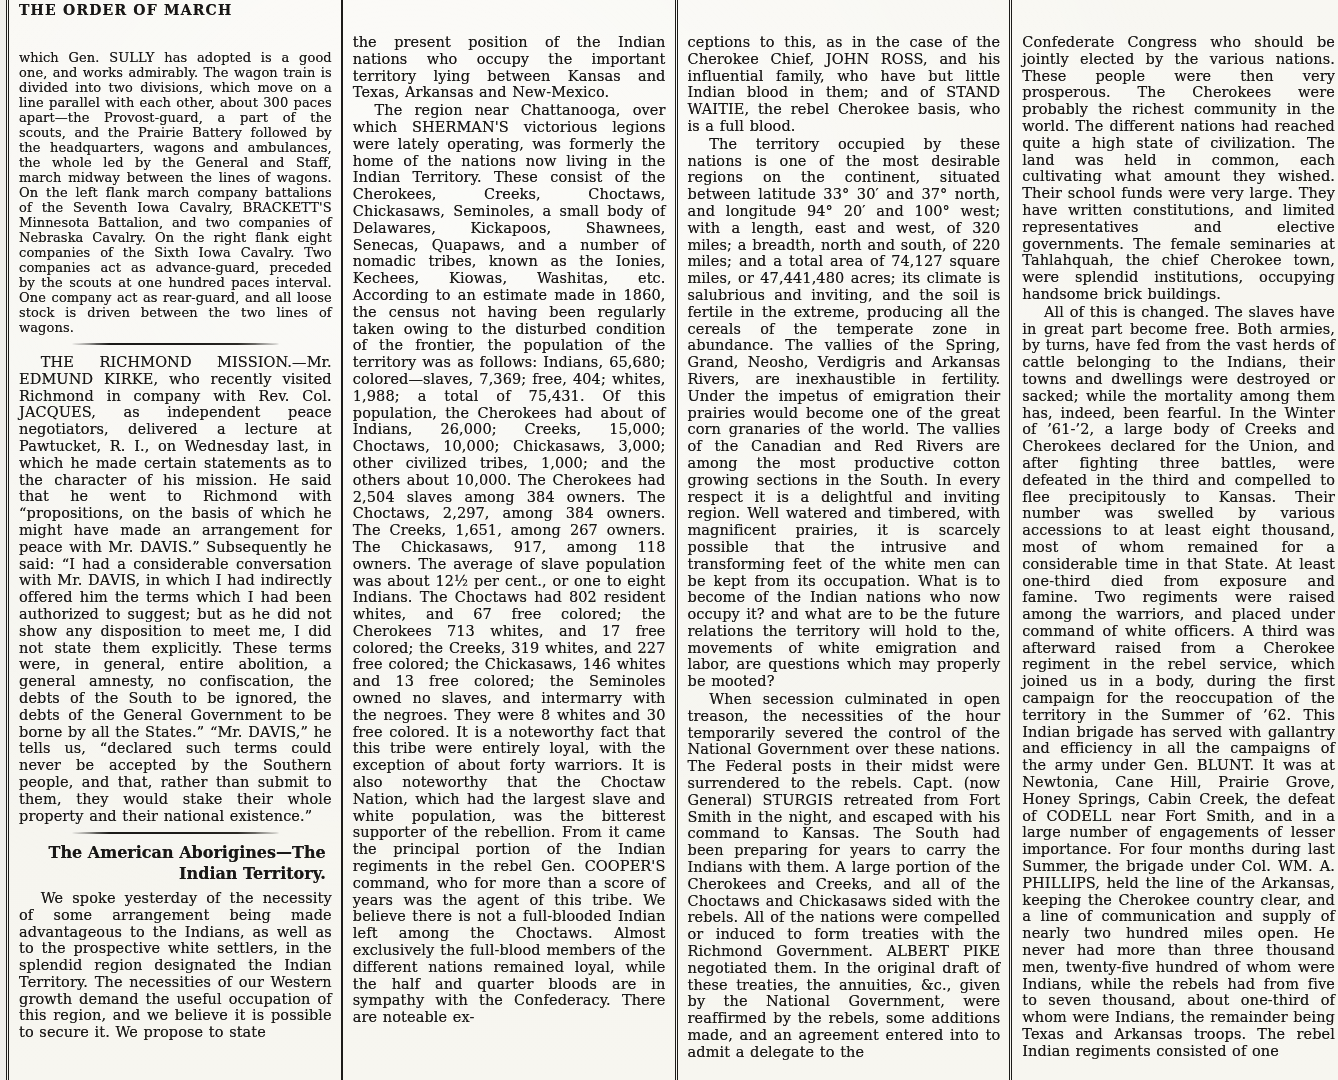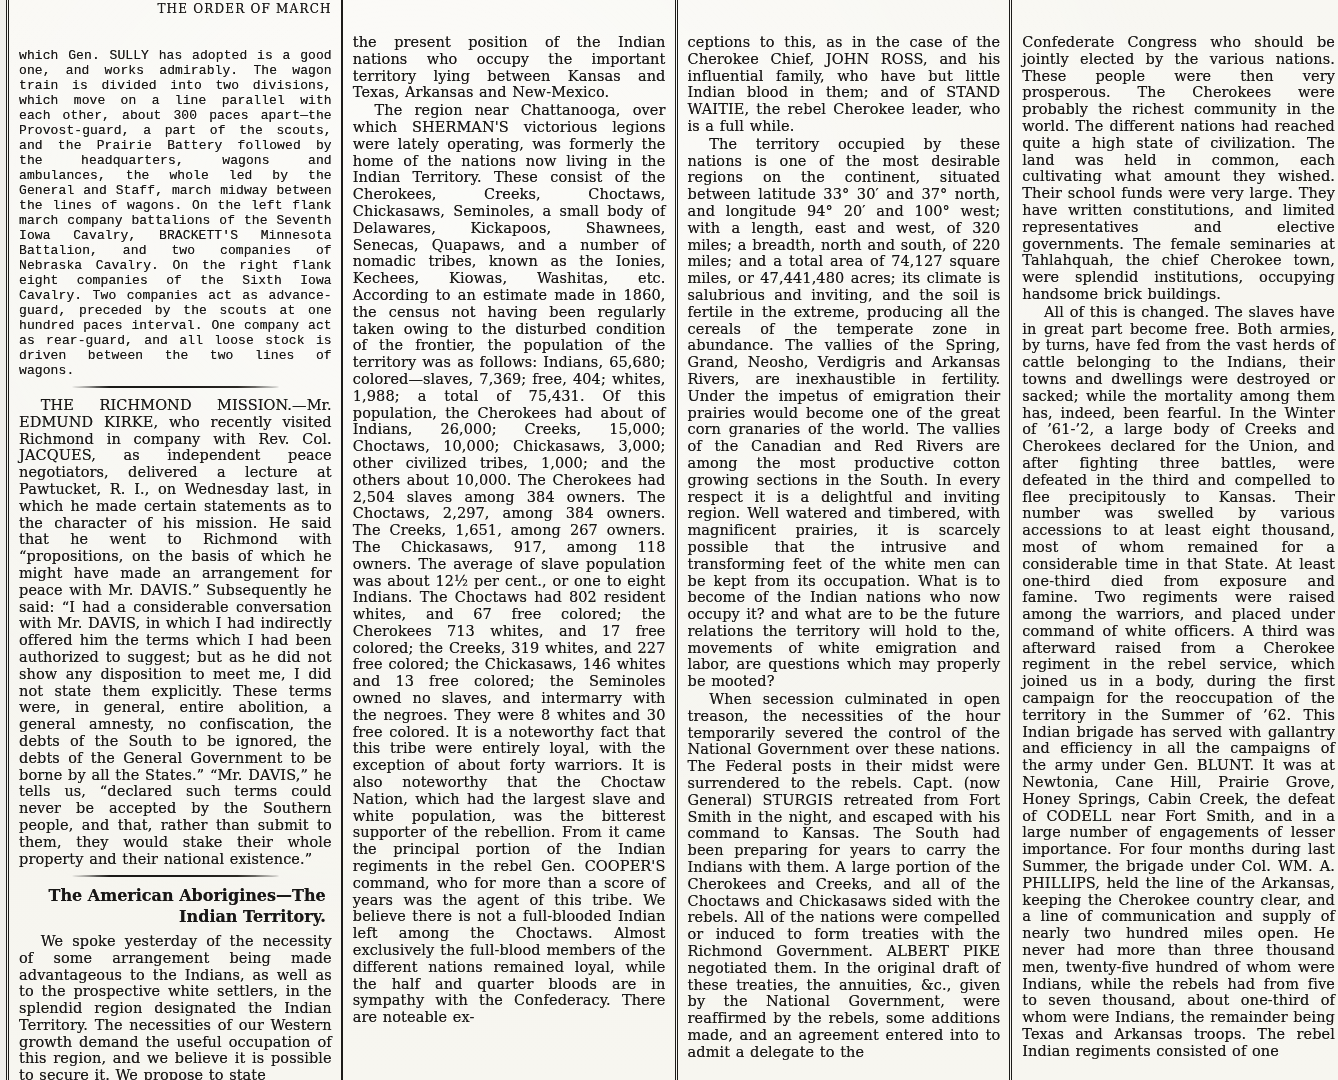--- a/index.html
+++ b/index.html
@@ -42,33 +42,32 @@
     hyphens: none;
     word-spacing: 0.06em;
     text-shadow: 0 0 0.6px rgba(25,22,20,0.65);
   }
   p.noindent { text-indent: 0; margin-top: 32px; }
 
   .small-type {
     font-size: 13px;
     line-height: 15px;
     letter-spacing: 0.1px;
-    font-family: Liberation Mono, monospace;
   }
   .editorial-type {
     font-size: 14.5px;
     line-height: 16.8px;
     letter-spacing: 0.1px;
   }
 
   .kicker {
     margin: 0 0 3px 0;
-    font-size: 12px;
-    font-weight: normal;
-    text-align: right;
+    font-size: 14px;
+    font-weight: bold;
+    text-align: left;
     letter-spacing: 1.2px;
     text-shadow: 0 0 0.6px rgba(25,22,20,0.7);
   }
   .headline {
     margin: 4px 6px 5px 6px;
     font-size: 16px;
     line-height: 1.3;
     font-weight: bold;
     text-align: right;
     text-shadow: 0 0 0.6px rgba(25,22,20,0.7);
@@ -95,21 +94,21 @@
     <h1 class="headline">The American Aborigines—The Indian Territory.</h1>
     <p class="editorial-type">We spoke yesterday of the necessity of some arrangement being made advantageous to the Indians, as well as to the prospective white settlers, in the splendid region designated the Indian Territory. The necessities of our Western growth demand the useful occupation of this region, and we believe it is possible to secure it. We propose to state</p>
   </div>
 
   <div class="col first-rule">
     <p class="editorial-type noindent">the present position of the Indian nations who occupy the important territory lying between Kansas and Texas, Arkansas and New-Mexico.</p>
     <p class="editorial-type">The region near Chattanooga, over which SHERMAN'S victorious legions were lately operating, was formerly the home of the nations now living in the Indian Territory. These consist of the Cherokees, Creeks, Choctaws, Chickasaws, Seminoles, a small body of Delawares, Kickapoos, Shawnees, Senecas, Quapaws, and a number of nomadic tribes, known as the Ionies, Kechees, Kiowas, Washitas, etc. According to an estimate made in 1860, the census not having been regularly taken owing to the disturbed condition of the frontier, the population of the territory was as follows: Indians, 65,680; colored—slaves, 7,369; free, 404; whites, 1,988; a total of 75,431. Of this population, the Cherokees had about of Indians, 26,000; Creeks, 15,000; Choctaws, 10,000; Chickasaws, 3,000; other civilized tribes, 1,000; and the others about 10,000. The Cherokees had 2,504 slaves among 384 owners. The Choctaws, 2,297, among 384 owners. The Creeks, 1,651, among 267 owners. The Chickasaws, 917, among 118 owners. The average of slave population was about 12½ per cent., or one to eight Indians. The Choctaws had 802 resident whites, and 67 free colored; the Cherokees 713 whites, and 17 free colored; the Creeks, 319 whites, and 227 free colored; the Chickasaws, 146 whites and 13 free colored; the Seminoles owned no slaves, and intermarry with the negroes. They were 8 whites and 30 free colored. It is a noteworthy fact that this tribe were entirely loyal, with the exception of about forty warriors. It is also noteworthy that the Choctaw Nation, which had the largest slave and white population, was the bitterest supporter of the rebellion. From it came the principal portion of the Indian regiments in the rebel Gen. COOPER'S command, who for more than a score of years was the agent of this tribe. We believe there is not a full-blooded Indian left among the Choctaws. Almost exclusively the full-blood members of the different nations remained loyal, while the half and quarter bloods are in sympathy with the Confederacy. There are noteable ex-</p>
   </div>
 
   <div class="col">
-    <p class="editorial-type noindent">ceptions to this, as in the case of the Cherokee Chief, JOHN ROSS, and his influential family, who have but little Indian blood in them; and of STAND WAITIE, the rebel Cherokee leader, who is a full while.</p>
+    <p class="editorial-type noindent">ceptions to this, as in the case of the Cherokee Chief, JOHN ROSS, and his influential family, who have but little Indian blood in them; and of STAND WAITIE, the rebel Cherokee basis, who is a full blood.</p>
     <p class="editorial-type">The territory occupied by these nations is one of the most desirable regions on the continent, situated between latitude 33° 30′ and 37° north, and longitude 94° 20′ and 100° west; with a length, east and west, of 320 miles; a breadth, north and south, of 220 miles; and a total area of 74,127 square miles, or 47,441,480 acres; its climate is salubrious and inviting, and the soil is fertile in the extreme, producing all the cereals of the temperate zone in abundance. The vallies of the Spring, Grand, Neosho, Verdigris and Arkansas Rivers, are inexhaustible in fertility. Under the impetus of emigration their prairies would become one of the great corn granaries of the world. The vallies of the Canadian and Red Rivers are among the most productive cotton growing sections in the South. In every respect it is a delightful and inviting region. Well watered and timbered, with magnificent prairies, it is scarcely possible that the intrusive and transforming feet of the white men can be kept from its occupation. What is to become of the Indian nations who now occupy it? and what are to be the future relations the territory will hold to the, movements of white emigration and labor, are questions which may properly be mooted?</p>
     <p class="editorial-type">When secession culminated in open treason, the necessities of the hour temporarily severed the control of the National Government over these nations. The Federal posts in their midst were surrendered to the rebels. Capt. (now General) STURGIS retreated from Fort Smith in the night, and escaped with his command to Kansas. The South had been preparing for years to carry the Indians with them. A large portion of the Cherokees and Creeks, and all of the Choctaws and Chickasaws sided with the rebels. All of the nations were compelled or induced to form treaties with the Richmond Government. ALBERT PIKE negotiated them. In the original draft of these treaties, the annuities, &amp;c., given by the National Government, were reaffirmed by the rebels, some additions made, and an agreement entered into to admit a delegate to the</p>
   </div>
 
   <div class="col">
     <p class="editorial-type noindent">Confederate Congress who should be jointly elected by the various nations. These people were then very prosperous. The Cherokees were probably the richest community in the world. The different nations had reached quite a high state of civilization. The land was held in common, each cultivating what amount they wished. Their school funds were very large. They have written constitutions, and limited representatives and elective governments. The female seminaries at Tahlahquah, the chief Cherokee town, were splendid institutions, occupying handsome brick buildings.</p>
     <p class="editorial-type">All of this is changed. The slaves have in great part become free. Both armies, by turns, have fed from the vast herds of cattle belonging to the Indians, their towns and dwellings were destroyed or sacked; while the mortality among them has, indeed, been fearful. In the Winter of ’61-’2, a large body of Creeks and Cherokees declared for the Union, and after fighting three battles, were defeated in the third and compelled to flee precipitously to Kansas. Their number was swelled by various accessions to at least eight thousand, most of whom remained for a considerable time in that State. At least one-third died from exposure and famine. Two regiments were raised among the warriors, and placed under command of white officers. A third was afterward raised from a Cherokee regiment in the rebel service, which joined us in a body, during the first campaign for the reoccupation of the territory in the Summer of ’62. This Indian brigade has served with gallantry and efficiency in all the campaigns of the army under Gen. BLUNT. It was at Newtonia, Cane Hill, Prairie Grove, Honey Springs, Cabin Creek, the defeat of CODELL near Fort Smith, and in a large number of engagements of lesser importance. For four months during last Summer, the brigade under Col. WM. A. PHILLIPS, held the line of the Arkansas, keeping the Cherokee country clear, and a line of communication and supply of nearly two hundred miles open. He never had more than three thousand men, twenty-five hundred of whom were Indians, while the rebels had from five to seven thousand, about one-third of whom were Indians, the remainder being Texas and Arkansas troops. The rebel Indian regiments consisted of one</p>
   </div>
 
 </div>

